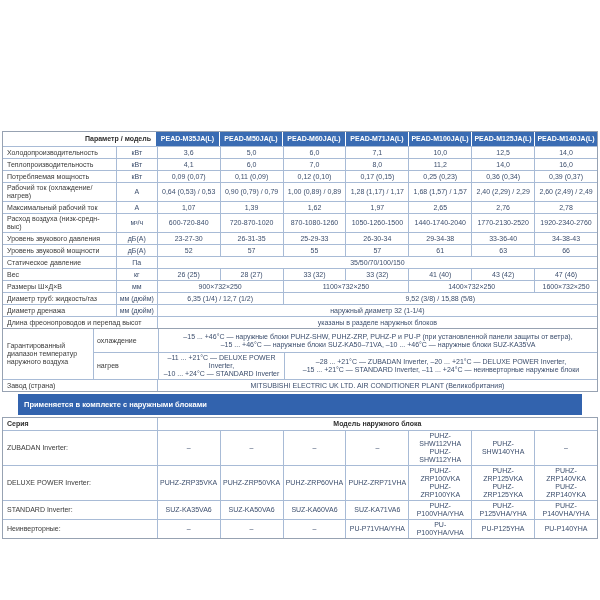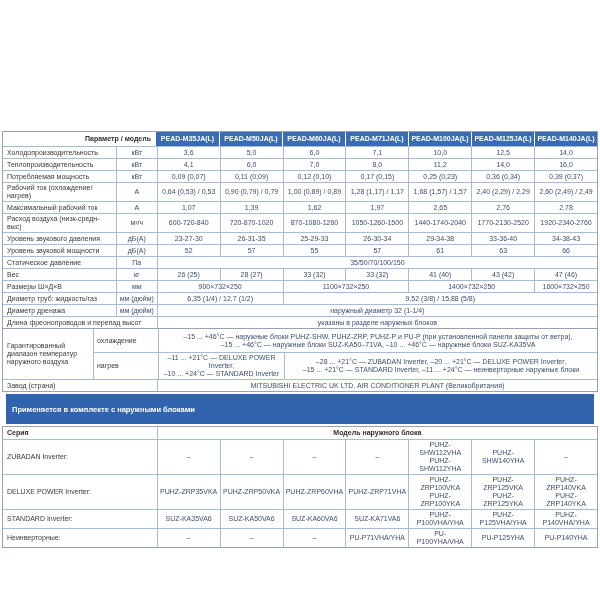--- a/index.html
+++ b/index.html
@@ -27,21 +27,21 @@
   .col{display:flex;flex-direction:column;justify-content:center;}
   .tempgroup{display:flex;border-bottom:1px solid var(--border);}
   .glabel{width:90px;display:flex;align-items:center;font-size:7px;line-height:8px;
           color:var(--label-text);padding:1px 2px 1px 4px;text-align:left;}
   .gright{flex:1;border-left:1px solid var(--border);}
   .subrow{display:flex;min-height:23px;}
   .subrow + .subrow{border-top:1px solid var(--border);}
   .sublabel{width:64px;justify-content:flex-start;text-align:left;color:var(--label-text);padding-left:3px;}
   .hleft{width:126px;}
   .flex1{flex:1;}
-  .band{height:30px;margin:2px 4px;background:var(--band-bg);color:#fff;font-weight:bold;
+  .band{height:21px;margin:2px 16px;background:var(--band-bg);color:#fff;font-weight:bold;
         font-size:7.5px;display:flex;align-items:center;padding-left:6px;}
   .bold{font-weight:bold;color:#2e2e2e;}
   .r26{min-height:26px;}
   .r13{min-height:13px;}
 </style>
 </head>
 <body>
 
 <div class="sheet">
 

